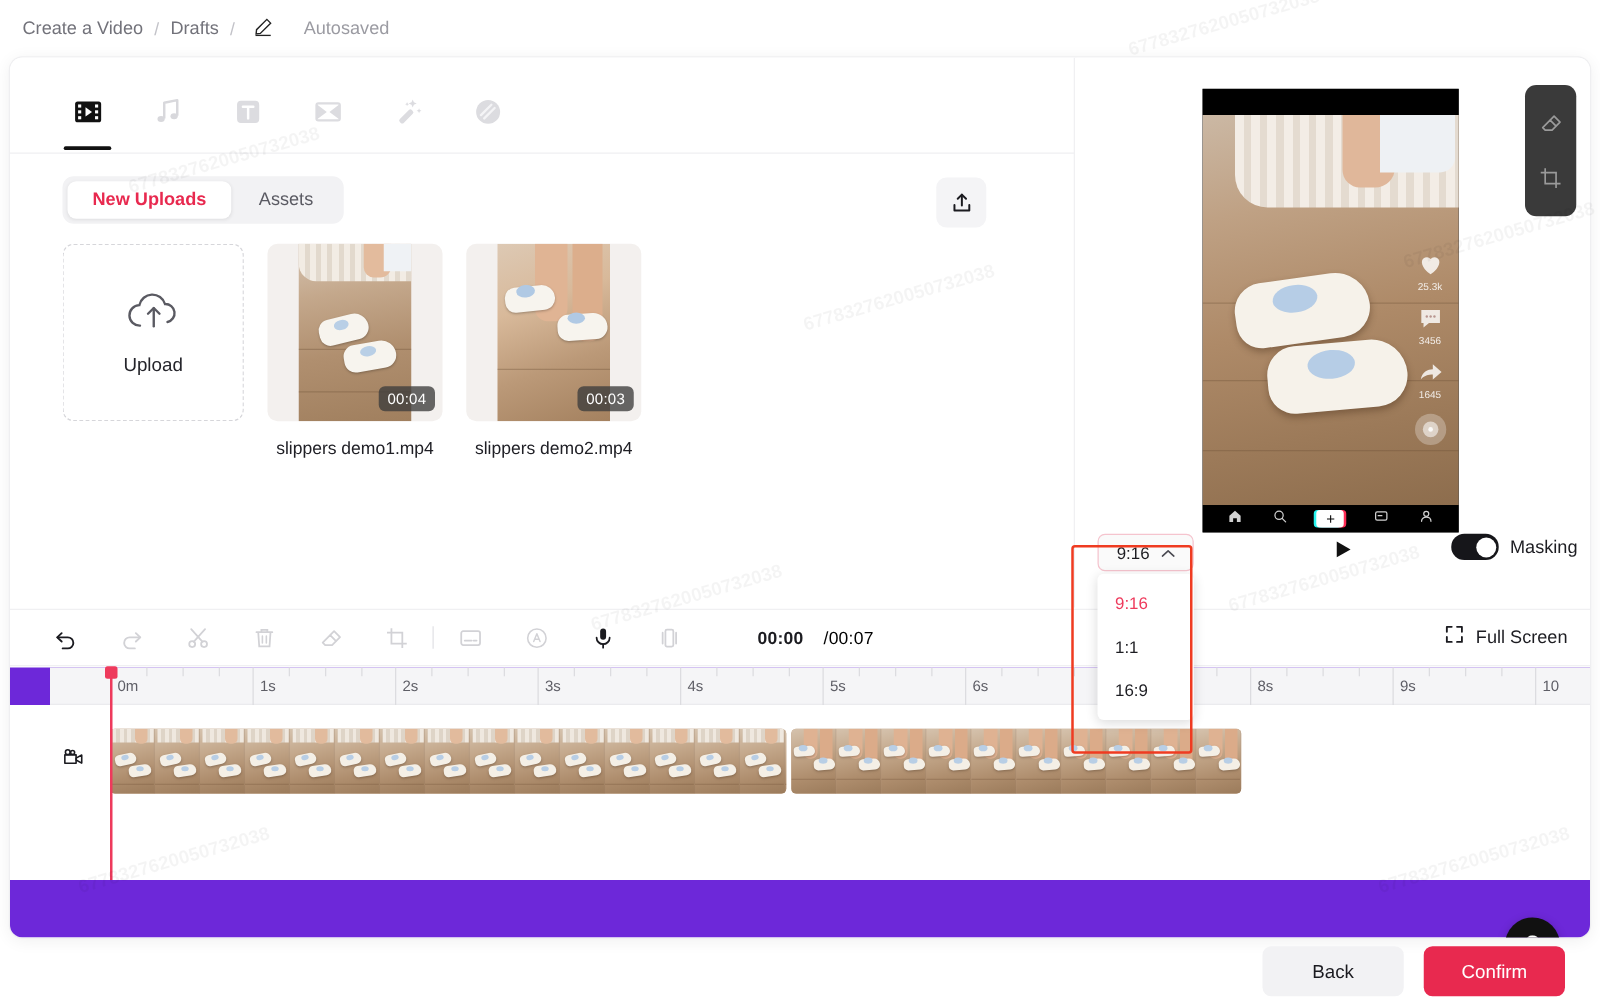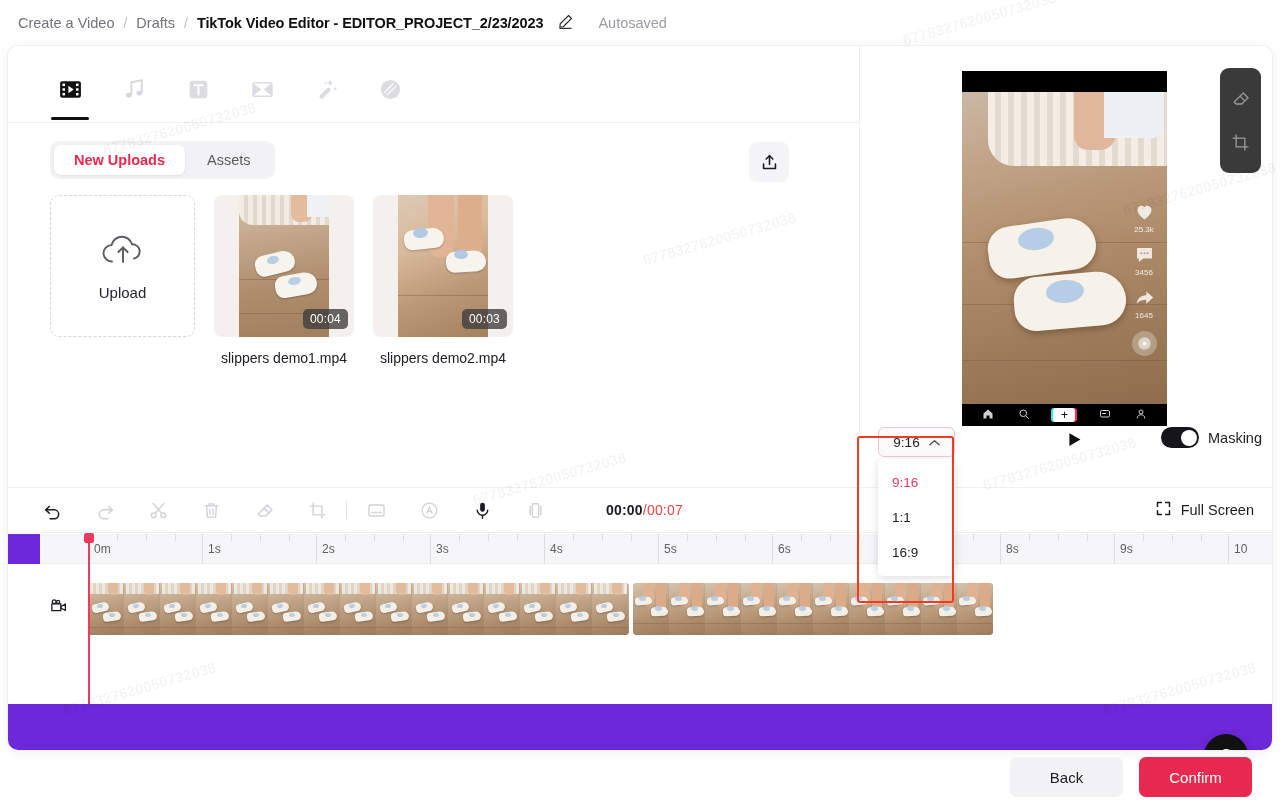--- a/index.html
+++ b/index.html
@@ -190,21 +190,21 @@
   
   .toolbar {
     position: absolute; left: 0; top: 441px; width: 1264px; height: 46px;
     border-top: 1px solid #f0f0f2; border-bottom: 1px solid #f0f0f2;
     display: flex; align-items: center;
   }
   .tb-ic { width: 36px; height: 36px; display:flex; align-items:center; justify-content:center; cursor:pointer; margin-left: 0; }
   .tb-div { width: 1px; height: 18px; background: #e2e2e6; margin: 0 11px; }
   .time-disp { position: absolute; left: 598px; font-size: 14px; letter-spacing: .2px; }
   .t-cur { color: #1b1b20; font-weight: bold; }
-  .t-tot { color: #ef4444; }
+  .t-tot { color: #000000; padding-left: 16px; }
   .fs-wrap { position: absolute; right: 18px; display: flex; align-items: center; gap: 9px; cursor: pointer; }
   .fs-lab { font-size: 14.5px; color: #1d1d22; }
 
   
   .timeline { position: absolute; left: 0; top: 488px; width: 1264px; height: 216px; background: #6d28d9; }
   .ruler {
     position: absolute; left: 32px; top: 0; width: 1232px; height: 30px;
     background: #f5f5f7; border-bottom: 1px solid #ebebee;
   }
   .tickmaj { position: absolute; top: 0; width: 1px; height: 30px; background: #dcdce0; }
@@ -261,21 +261,20 @@
 </head>
 <body>
 
 <div class="app">
 
   <div class="breadcrumb">
     <span class="bc-link">Create a Video</span>
     <span class="bc-sep">/</span>
     <span class="bc-link">Drafts</span>
     <span class="bc-sep">/</span>
-    <span class="bc-current">TikTok Video Editor - EDITOR_PROJECT_2/23/2023</span>
     <span class="bc-pencil">
       <svg width="15" height="15" viewBox="0 0 16 16">
           <path d="M11.2 1.6l3.2 3.2L5.6 13.6 2 14l.4-3.6z" fill="none" stroke="#222" stroke-width="1.2"></path>
           <path d="M1.5 15.3h13" stroke="#222" stroke-width="1.2"></path>
         </svg>
     </span>
     <span class="bc-autosaved">Autosaved</span>
   </div>
 
   <div class="card">

